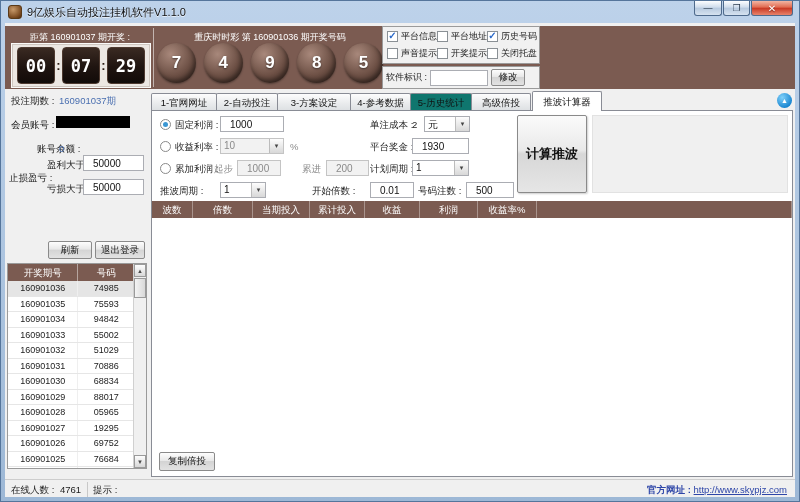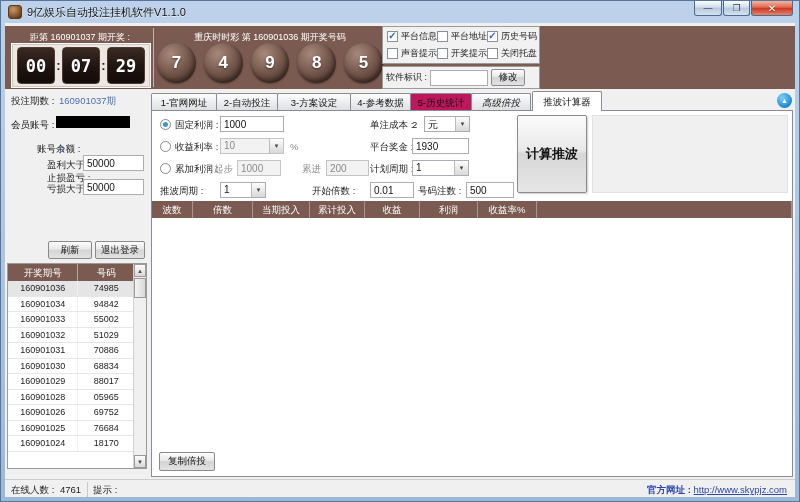--- a/index.html
+++ b/index.html
@@ -47,21 +47,21 @@
        border:1px solid #9a9a9a;box-sizing:border-box;display:grid;
        grid-template-columns:1fr 1fr 1fr;align-items:center;padding:1px 4px;}
   .opt{display:flex;align-items:center;gap:3px;cursor:pointer;}
   .cb{width:11px;height:11px;background:#fff;border:1px solid #8a9095;box-sizing:border-box;
        font-size:10px;line-height:8px;color:#2968c8;font-weight:bold;text-align:center;}
   .oplab{font-size:9px;color:#222;white-space:nowrap;}
   .idbox{position:absolute;left:377px;top:40px;width:158px;height:23px;background:#f1f1f1;
        border:1px solid #9a9a9a;box-sizing:border-box;display:flex;align-items:center;padding:0 3px;gap:3px;}
   .idlabel{font-size:9px;color:#222;white-space:nowrap;}
   input.inp{border:1px solid #abadb3;background:#fff;height:16px;box-sizing:border-box;
-       font-size:10px;font-family:"Liberation Sans",sans-serif;padding:0 3px;color:#111;}
+       font-size:10px;font-family:"Liberation Sans",sans-serif;padding:0 9px;color:#111;}
   input.inp.dis{background:#f2f2f2;color:#8a8a8a;border-color:#c4c4c4;}
   .btn{border:1px solid #8a8a8a;background:linear-gradient(#fdfdfd,#e8e8e8 45%,#d4d4d4 50%,#e2e2e2);
        font-size:9.5px;color:#111;display:flex;align-items:center;justify-content:center;
        border-radius:2px;cursor:pointer;box-sizing:border-box;font-family:"Liberation Sans",sans-serif;}
   
   .sidebar{position:absolute;left:2px;top:66px;width:142px;height:390px;}
   .slabel{position:absolute;font-size:9.5px;color:#222;white-space:nowrap;}
   .sval{position:absolute;font-size:9.5px;color:#4a6fb0;white-space:nowrap;}
   .redacted{position:absolute;left:49px;top:27px;width:74px;height:12px;background:#000;}
   .sb-input{position:absolute;width:61px;}
@@ -82,21 +82,21 @@
   .sbtn2{position:absolute;left:0;width:12px;height:13px;background:linear-gradient(#fdfdfd,#d8d8d8);
        border:1px solid #9a9a9a;box-sizing:border-box;font-size:6px;color:#4a4a4a;
        display:flex;align-items:center;justify-content:center;cursor:pointer;}
   .sthumb{position:absolute;left:0;top:14px;width:12px;height:20px;
        background:linear-gradient(90deg,#f4f4f4,#d8d8d8);border:1px solid #9a9a9a;box-sizing:border-box;cursor:grab;}
   
   .tabbar{position:absolute;left:146px;top:68px;height:20px;display:flex;align-items:flex-end;}
   .tab{height:18px;line-height:17px;text-align:center;font-size:9.5px;color:#111;
        border:1px solid #898c95;border-bottom:none;margin-right:-1px;box-sizing:border-box;
        background:linear-gradient(#fdfdfd,#e8eaec 60%,#dcdfe2);cursor:pointer;border-radius:2px 2px 0 0;}
-  .tab.highlight{background:#be185d;}
+  .tab.highlight{background:#0f766e;}
   .tab.active{height:20px;line-height:19px;background:#fff;position:relative;z-index:3;margin-left:2px;}
   .upcircle{position:absolute;left:772px;top:70px;width:15px;height:15px;border-radius:50%;
        background:radial-gradient(circle at 35% 30%,#7fd0fa,#1583cf 75%);color:#fff;font-size:7px;
        display:flex;align-items:center;justify-content:center;cursor:pointer;}
   
   .content{position:absolute;left:146px;top:87px;width:642px;height:367px;background:#fff;
        border:1px solid #898c95;box-sizing:border-box;}
   .frow{position:absolute;left:6px;height:17px;display:block;}
   .radio{position:absolute;left:2px;top:3px;width:11px;height:11px;border-radius:50%;
        border:1px solid #8a8a8a;background:#fff;box-sizing:border-box;cursor:pointer;}
@@ -205,40 +205,44 @@
     </div>
 
     <div class="sidebar">
       <span class="slabel" style="left:4px;top:6px;">投注期数 :</span>
       <span class="sval" style="left:52px;top:6px;">160901037期</span>
       <span class="slabel" style="left:4px;top:30px;">会员账号 :</span>
       <div class="redacted"></div>
       <span class="slabel" style="left:4px;top:54px;padding-left:26px;">账号余额 :</span>
       <span class="sval" style="left:52px;top:54px;">0</span>
 
-      <span class="slabel" style="left:2px;top:83px;margin-left:38px;">止损盈亏 :</span>
+      <span class="slabel" style="left:2px;top:83px;">止损盈亏 :</span>
       <span class="slabel" style="left:40px;top:70px;">盈利大于</span>
       <input class="inp sb-input" style="left: 76px; top: 66px;" value="50000">
       <span class="slabel" style="left:40px;top:94px;">亏损大于</span>
       <input class="inp sb-input" style="left: 76px; top: 90px;" value="50000">
 
       <div class="btn sbtn" style="left:41px;top:152px;width:44px;">刷新</div>
       <div class="btn sbtn" style="left:88px;top:152px;width:50px;">退出登录</div>
 
       <div class="htable">
         <div class="hheader">
           <span class="hh1">开奖期号</span>
           <span class="hh2">号码</span>
         </div>
         <div class="hbody">
             <div class="hrow sel">
               <span class="hc1">160901036</span>
               <span class="hc2">74985</span>
             </div>
             <div class="hrow">
+              <span class="hc1">160901035</span>
+              <span class="hc2">75593</span>
+            </div>
+            <div class="hrow">
               <span class="hc1">160901034</span>
               <span class="hc2">94842</span>
             </div>
             <div class="hrow">
               <span class="hc1">160901033</span>
               <span class="hc2">55002</span>
             </div>
             <div class="hrow">
               <span class="hc1">160901032</span>
               <span class="hc2">51029</span>
@@ -251,20 +255,24 @@
               <span class="hc1">160901030</span>
               <span class="hc2">68834</span>
             </div>
             <div class="hrow">
               <span class="hc1">160901029</span>
               <span class="hc2">88017</span>
             </div>
             <div class="hrow">
               <span class="hc1">160901028</span>
               <span class="hc2">05965</span>
+            </div>
+            <div class="hrow">
+              <span class="hc1">160901027</span>
+              <span class="hc2">19295</span>
             </div>
             <div class="hrow">
               <span class="hc1">160901026</span>
               <span class="hc2">69752</span>
             </div>
             <div class="hrow">
               <span class="hc1">160901025</span>
               <span class="hc2">76684</span>
             </div>
             <div class="hrow">
@@ -283,21 +291,21 @@
         </div>
       </div>
     </div>
 
     <div class="tabbar">
         <div class="tab normal" style="width: 66px;">1-官网网址</div>
         <div class="tab normal" style="width: 62px;">2-自动投注</div>
         <div class="tab normal" style="width: 74px;">3-方案设定</div>
         <div class="tab normal" style="width: 61px;">4-参考数据</div>
         <div class="tab highlight" style="width: 62px;">5-历史统计</div>
-        <div class="tab normal" style="width: 60px; font-style: italic;">高级倍投</div>
+        <div class="tab normal" style="width: 60px;">高级倍投</div>
         <div class="tab active" style="width: 70px;">推波计算器</div>
       </div>
     <div class="upcircle">
         <span>▲</span>
       </div>
 
     <div class="content">
 
       <div class="frow" style="top:5px;width:630px;">
         <span class="radio sel"></span>

